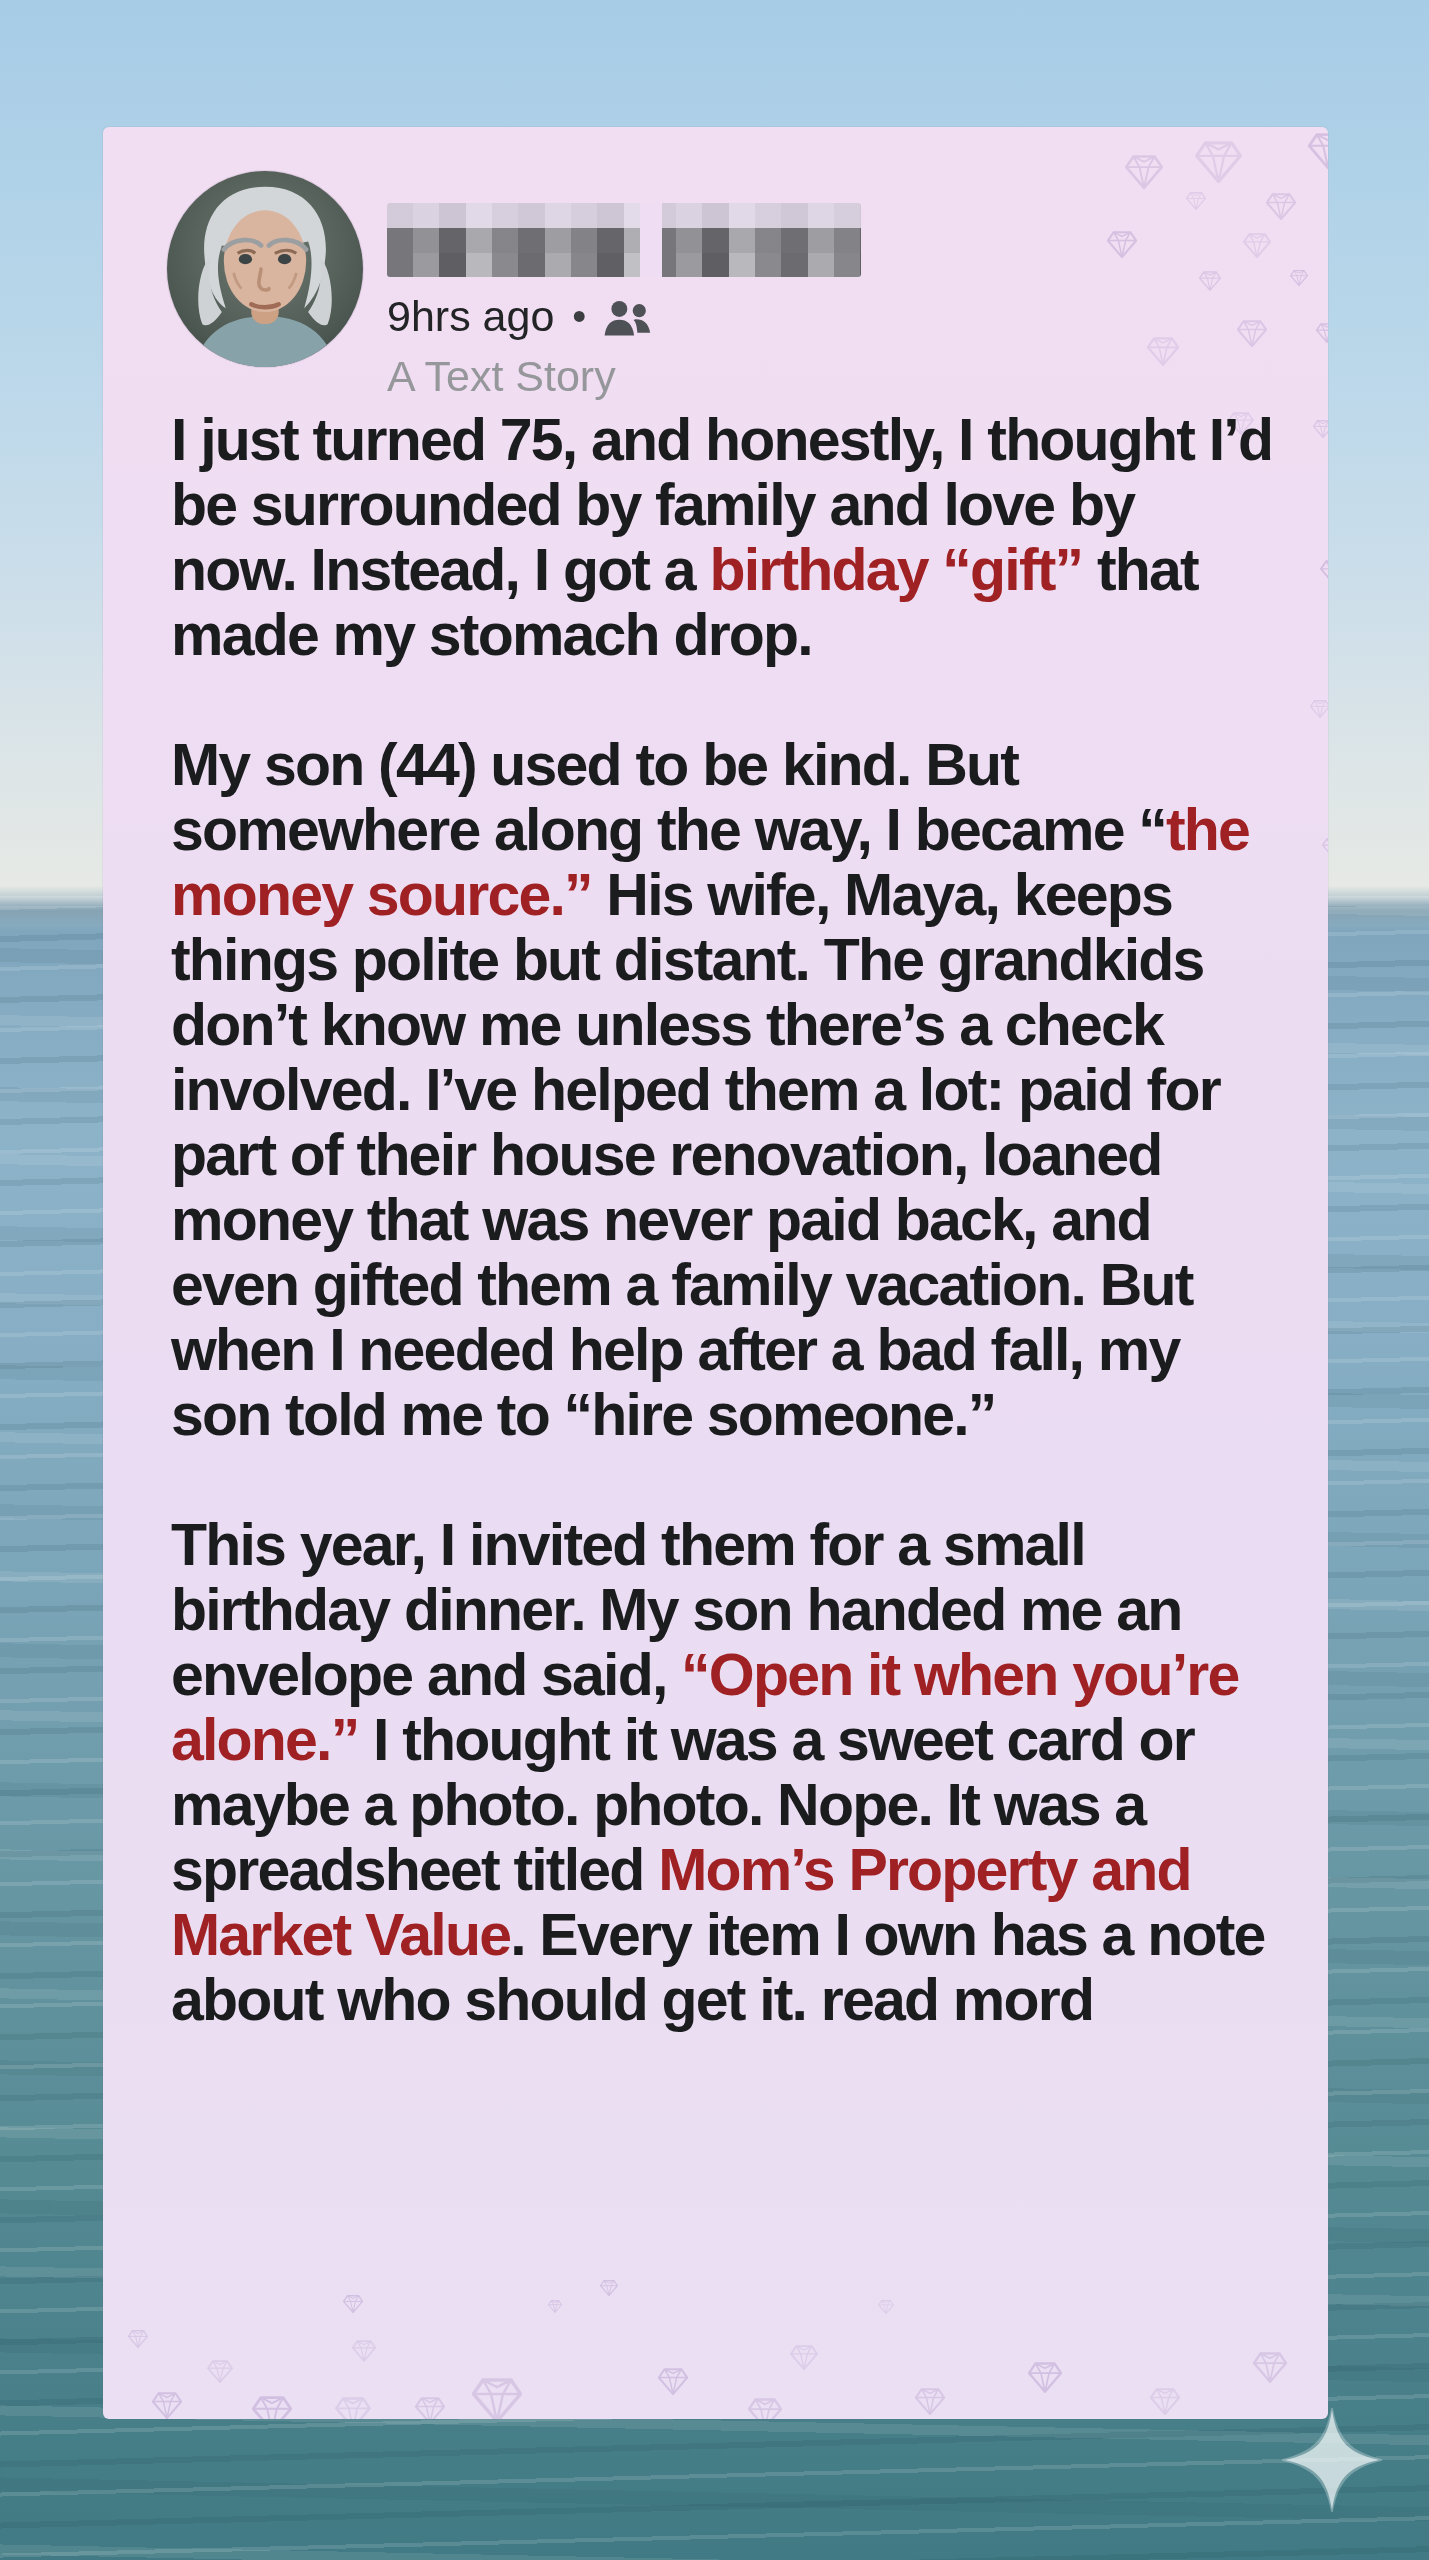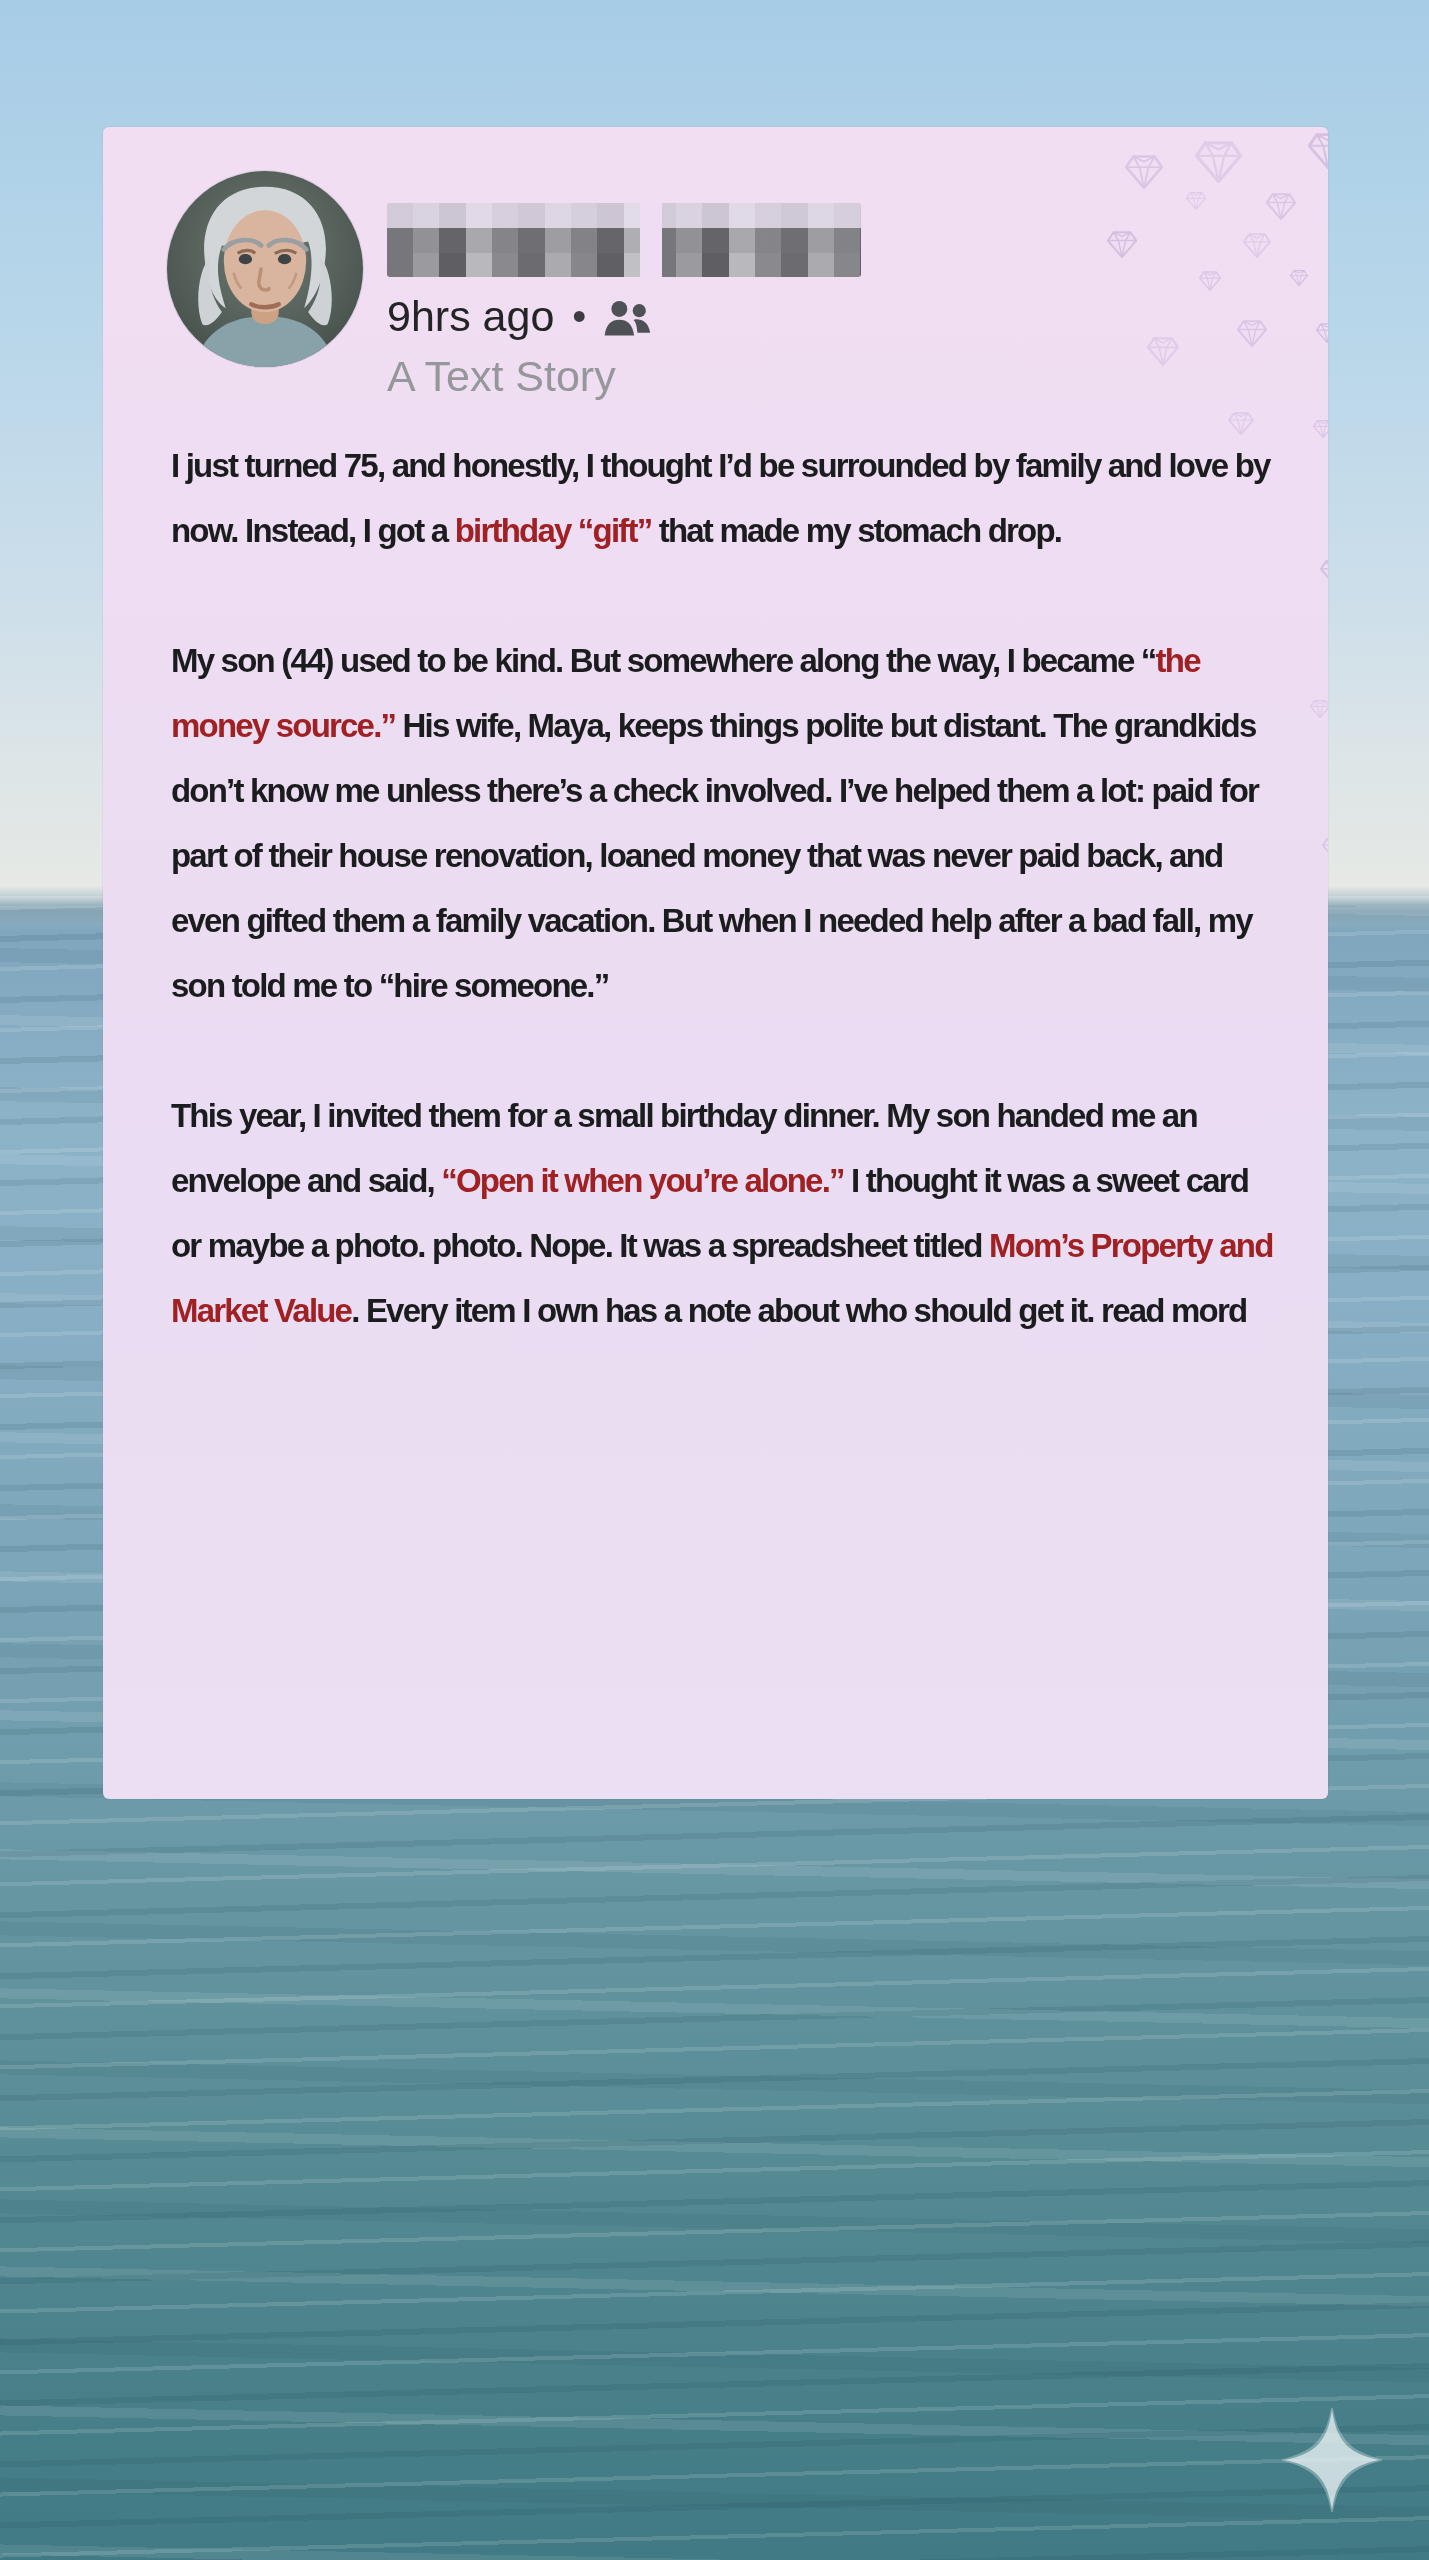--- a/index.html
+++ b/index.html
@@ -20,21 +20,21 @@
       repeating-linear-gradient(178.5deg, rgba(255,255,255,0.13) 0 4px, rgba(255,255,255,0) 4px 30px, rgba(10,50,60,0.10) 30px 36px, rgba(255,255,255,0) 36px 61px),
       repeating-linear-gradient(181.2deg, rgba(255,255,255,0.09) 0 10px, rgba(255,255,255,0) 10px 72px, rgba(15,55,65,0.07) 72px 86px, rgba(255,255,255,0) 86px 139px);
   }
   .horizon-band{
     position:absolute;left:0;right:0;top:896px;height:30px;pointer-events:none;
     background:linear-gradient(180deg, rgba(255,255,255,0.22) 0%, rgba(95,130,150,0.35) 50%, rgba(255,255,255,0) 100%);
   }
 
   
   .card{
-    position:absolute;left:103px;top:127px;width:1225px;height:1672px;
+    position:absolute;left:103px;top:127px;width:1225px;height:2292px;
     background:linear-gradient(180deg,#f2def2 0%,#eedDF3 25%,#eadcf2 60%,#ebdff3 100%);
     background:linear-gradient(180deg,#f2def2 0%,#eeddf3 25%,#eadcf2 60%,#ebdff3 100%);
     border-radius:6px;overflow:hidden;
     box-shadow:0 0 0 1px rgba(120,100,140,0.08);
   }
   .gem-layer{position:absolute;left:0;top:0;width:1225px;height:2292px;color:#b49bcd;pointer-events:none;}
 
   
   .avatar{
     position:absolute;left:64px;top:44px;width:196px;height:196px;border-radius:50%;
@@ -54,23 +54,22 @@
   }
   .meta-row{display:flex;align-items:center;margin-top:14px;
     font-size:43px;line-height:50px;color:var(--time-color,#222426);}
   .meta-dot{margin:0 16px 0 18px;font-size:40px;color:#3b3d40;}
   .friends-icon{width:52px;height:42px;margin-top:6px;}
   .subtitle{margin-top:10px;font-size:43px;line-height:50px;color:var(--subtitle-color,#95979b);}
 
   
   .story-text{
     position:absolute;left:68px;top:281px;width:1102px;
-    font-size:33px;font-weight:700;line-height:65px;letter-spacing:-1.8px;
+    font-size:59px;font-weight:700;line-height:65px;letter-spacing:-1.8px;
     color:var(--body-color,#1b1c1e);
-    margin-top:25px;
   }
   .story-text p{margin:0 0 65px 0;}
   .story-text p:last-child{margin-bottom:0;}
   .story-text .red{color:var(--accent-red,#a02123);}
 
   
   .sparkle{position:absolute;left:1282px;top:2408px;width:100px;height:104px;pointer-events:none;}
 </style>
 </head>
 <body>

